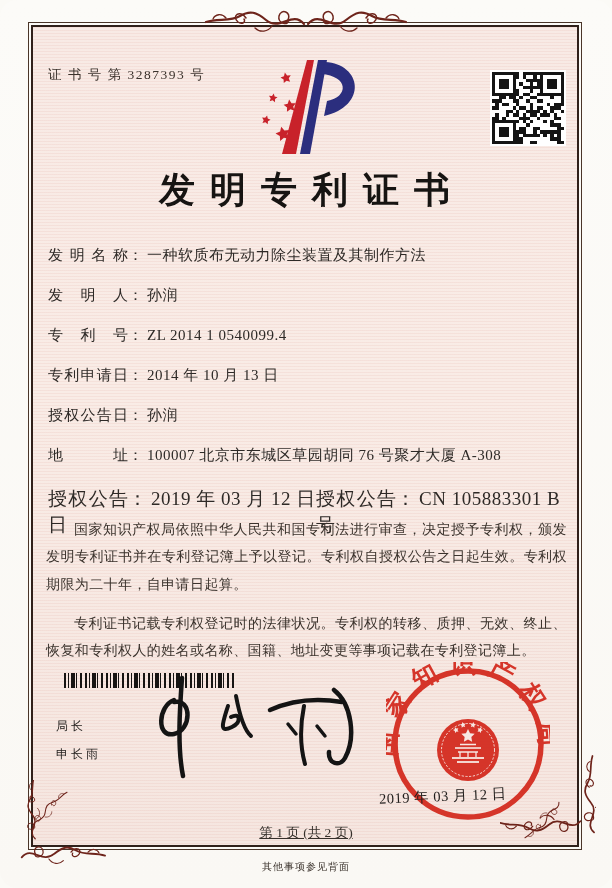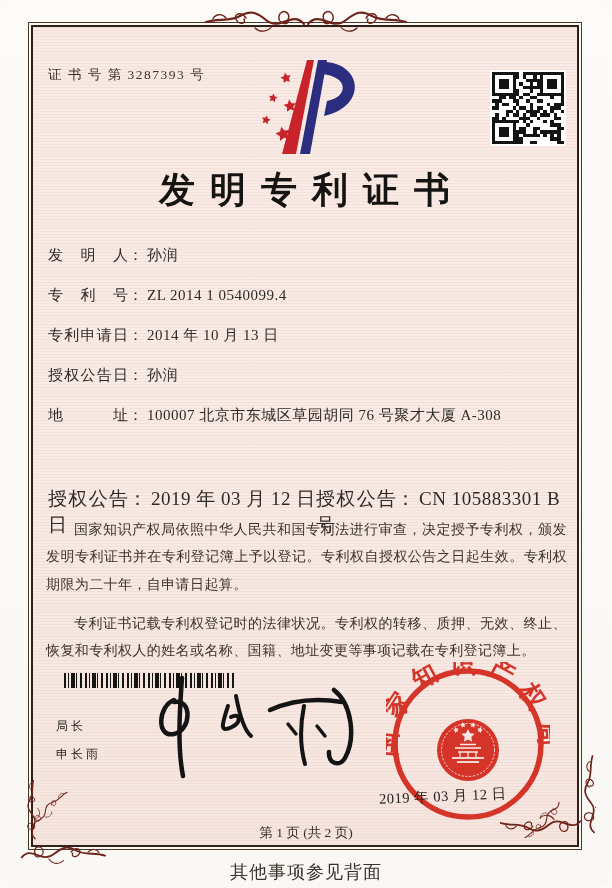--- a/index.html
+++ b/index.html
@@ -41,22 +41,22 @@
     background:repeating-linear-gradient(90deg,
       #171513 0 2px,transparent 2px 4px,#171513 4px 5px,transparent 5px 7px,
       #171513 7px 11px,transparent 11px 12px,#171513 12px 13px,transparent 13px 16px,
       #171513 16px 18px,transparent 18px 21px);}
   .director{position:absolute;left:56px;top:718px;font-size:12px;letter-spacing:3px;color:#262220;}
   .director div{margin-bottom:11px;}
   .signature{position:absolute;left:152px;top:672px;width:210px;height:115px;}
   .seal{position:absolute;left:386px;top:662px;width:164px;height:164px;opacity:0.93;}
   .seal-date{position:absolute;left:379px;top:787px;font-size:14.5px;color:#201d1b;
              transform:rotate(-2.5deg);letter-spacing:0.5px;white-space:nowrap;}
-  .page-info{position:absolute;left:0;right:0;top:824px;text-align:center;font-size:13.5px;color:#36302b;}
-  .footer-note{position:absolute;left:0;right:0;top:860px;text-align:center;font-size:18px;color:#3b332d;letter-spacing:1px;}
+  .page-info{position:absolute;left:0;right:0;top:824px;text-align:center;font-size:13.5px;color:#36302b;text-decoration:underline;}
+  .footer-note{position:absolute;left:0;right:0;top:860px;text-align:center;font-size:10px;color:#3b332d;letter-spacing:1px;}
 </style>
 </head>
 <body>
 
 <div class="page">
 
   <svg width="0" height="0" style="position:absolute" aria-hidden="true">
     <defs>
       <path id="star" d="M0,-1 L0.294,-0.405 0.951,-0.309 0.476,0.155 0.588,0.809 0,0.5 -0.588,0.809 -0.476,0.155 -0.951,-0.309 -0.294,-0.405 Z"></path>
       <g id="flr" stroke="#6e241b" fill="none" stroke-linecap="round">
@@ -250,20 +250,23 @@
       <rect x="16" y="2" width="3" height="3" fill="#141414"></rect>
       <rect x="0" y="14" width="7" height="7" fill="#141414"></rect>
       <rect x="1" y="15" width="5" height="5" fill="#ffffff"></rect>
       <rect x="2" y="16" width="3" height="3" fill="#141414"></rect>
     </svg>
 
   <div class="title">发 明 专 利 证 书</div>
 
   <div class="fields">
     <div class="frow">
+      <span class="flabel">发明名称</span><span class="fcolon">：</span><span class="fvalue">一种软质布无动力除尘装置及其制作方法</span>
+    </div>
+    <div class="frow">
       <span class="flabel">发明人</span><span class="fcolon">：</span><span class="fvalue">孙润</span>
     </div>
     <div class="frow">
       <span class="flabel">专利号</span><span class="fcolon">：</span><span class="fvalue">ZL 2014 1 0540099.4</span>
     </div>
     <div class="frow">
       <span class="flabel">专利申请日</span><span class="fcolon">：</span><span class="fvalue">2014 年 10 月 13 日</span>
     </div>
     <div class="frow">
       <span class="flabel">授权公告日</span><span class="fcolon">：</span><span class="fvalue">孙润</span>

